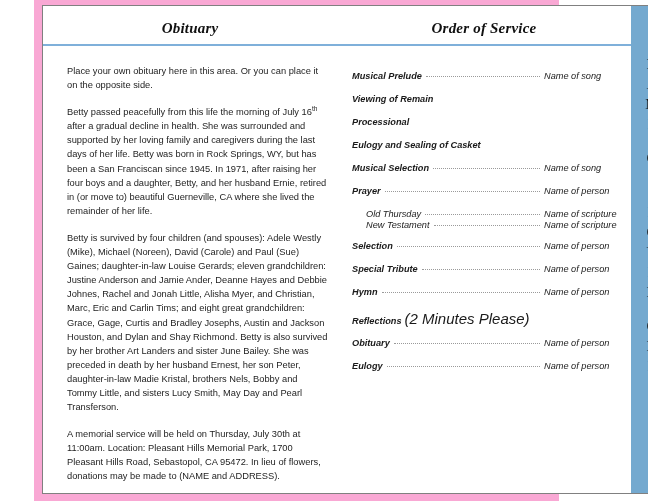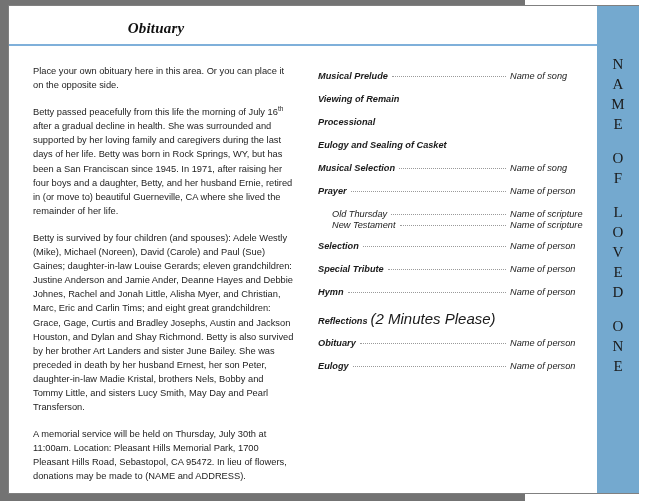--- a/index.html
+++ b/index.html
@@ -11,21 +11,22 @@
     width: 648px;
     height: 501px;
     font-family: "Liberation Sans", sans-serif;
     overflow: hidden;
   }
 
   #program-page {
     position: relative;
     width: 525px;
     height: 501px;
-    background: #737373;
+    background: #f9a8d4;
+    margin-left: 34px;
   }
 
   
   .page-frame {
     position: absolute;
     left: 8px;
     top: 5px;
     width: 631px;
     height: 489px;
     border: 1px solid #808080;
@@ -191,20 +192,21 @@
 <body>
 
 <div id="program-page">
 
   <div class="page-frame"></div>
 
   <div class="content-area">
 
     <div class="header-row">
       <div class="col-title left">Obituary</div>
+      <div class="col-title right">Order of Service</div>
       <div class="header-rule"></div>
     </div>
 
     <div class="obit-col">
       <p class="obit-par">Place your own obituary here in this area.  Or you can place it on the opposite side.</p>
 
       <p class="obit-par"><span>Betty passed peacefully from this life the morning of July 16</span><sup>th</sup><span> after a gradual decline in health.  She was surrounded and supported by her loving family and caregivers during the last days of her life.  Betty was born in Rock Springs, WY, but has been a San Franciscan since 1945.  In 1971, after raising her four boys and a daughter, Betty, and her husband Ernie, retired in (or move to) beautiful Guerneville, CA where she lived the remainder of her life.</span></p>
 
       <p class="obit-par">Betty is survived by four children (and spouses): Adele Westly (Mike), Michael (Noreen), David (Carole) and Paul (Sue) Gaines;  daughter-in-law Louise Gerards;  eleven grandchildren: Justine Anderson and Jamie Ander, Deanne Hayes and Debbie Johnes, Rachel and Jonah Little, Alisha Myer, and Christian, Marc, Eric and Carlin Tims;  and eight great grandchildren: Grace, Gage, Curtis and Bradley Josephs, Austin and Jackson Houston, and Dylan and Shay Richmond.  Betty is also survived by her brother Art Landers and sister June Bailey.  She was preceded in death by her husband Ernest, her son Peter, daughter-in-law Madie Kristal, brothers Nels, Bobby and Tommy Little, and sisters Lucy Smith, May Day and Pearl Transferson.</p>
 

